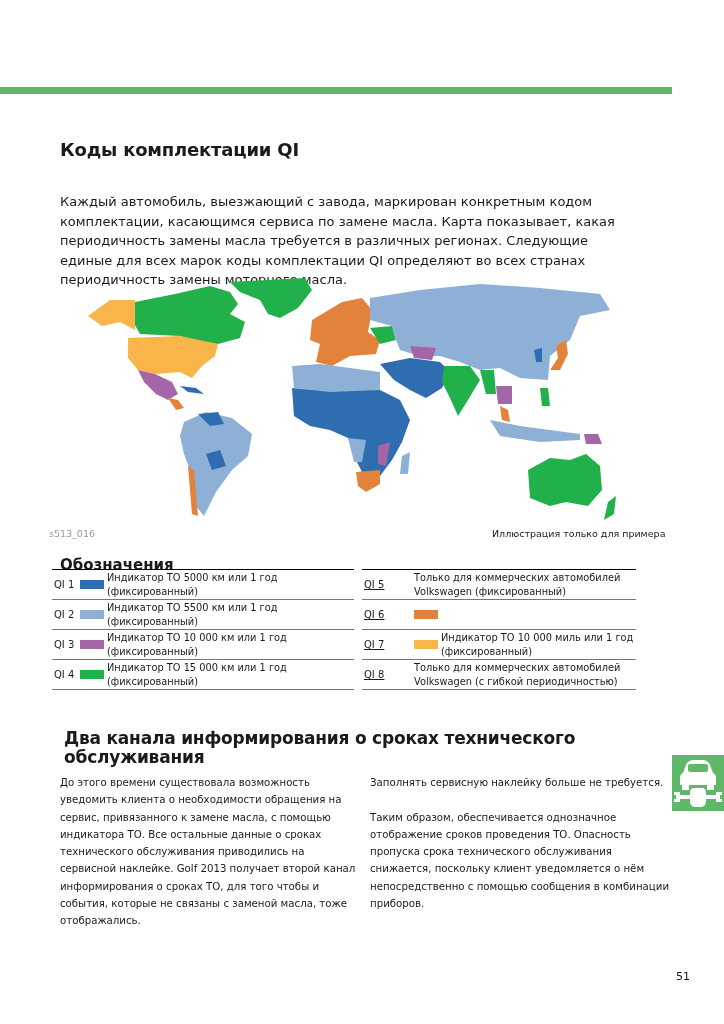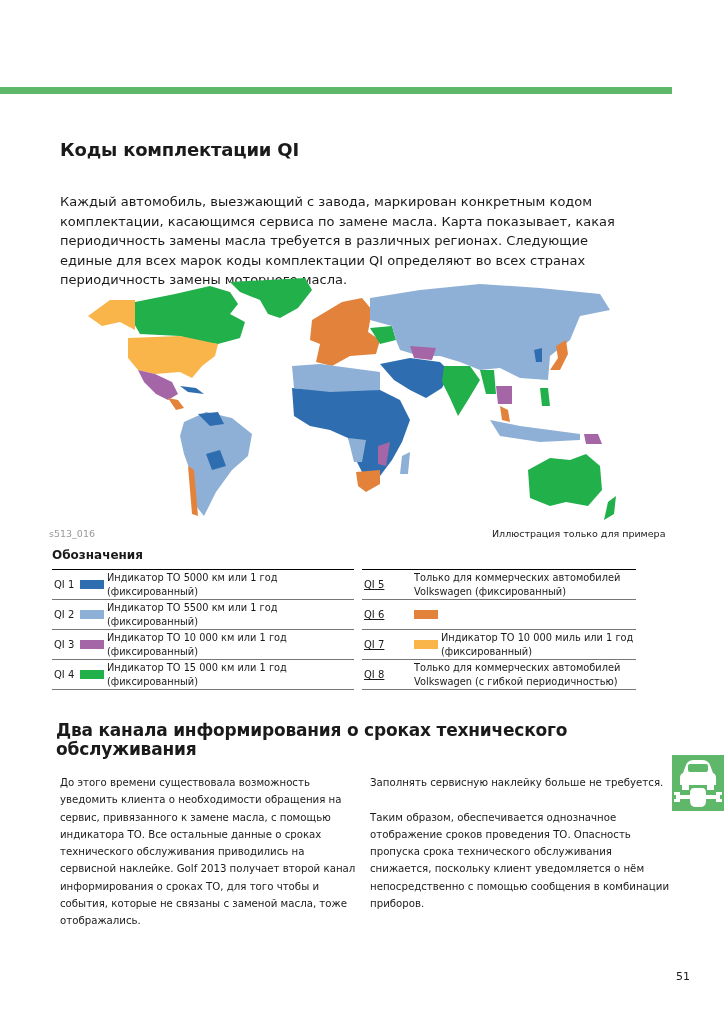--- a/index.html
+++ b/index.html
@@ -7,31 +7,31 @@
     width: 724px; height: 1024px; position: relative; overflow: hidden;
     font-family: "DejaVu Sans", sans-serif; color: #1a1a1a;
   }
   .top-bar { position: absolute; left: 0; top: 87px; width: 672px; height: 7px; background: #5fb86a; }
   .h1 { position: absolute; left: 52px; top: 131px; font-size: 18px; font-weight: bold; letter-spacing: -0.2px; margin: 8px; }
   .intro { position: absolute; left: 52px; top: 184px; width: 580px; font-size: 13px; line-height: 19.6px; margin: 8px; }
   .map-wrap { position: absolute; left: 80px; top: 270px; width: 540px; height: 252px; }
   .map-wrap svg { width: 100%; height: 100%; display: block; }
   .img-id { position: absolute; left: 49px; top: 528px; font-size: 9.5px; color: #999999; }
   .img-note { position: absolute; left: 478px; top: 528px; font-size: 9.5px; color: #1a1a1a; margin-left: 14px; }
-  .legend-title { position: absolute; left: 52px; top: 548px; font-size: 12px; font-weight: bold; margin: 0; text-align: right; }
+  .legend-title { position: absolute; left: 52px; top: 548px; font-size: 15px; font-weight: bold; margin: 8px; text-align: right; }
   .legend-table { position: absolute; top: 569px; border-top: 1px solid #000000; }
   .legend-left { left: 52px; width: 302px; }
   .legend-right { left: 362px; width: 274px; }
   .legend-row { display: flex; align-items: center; height: 29px; border-bottom: 1.5px solid #777; }
   .legend-code { width: 26px; font-size: 10px; padding-left: 2px; flex-shrink: 0; }
   .legend-right .legend-code { width: 50px; text-decoration: underline; }
   .legend-swatch { width: 24px; height: 9px; margin-right: 3px; flex-shrink: 0; }
   .legend-swatch.empty { width: 0; margin: 0; }
   .legend-text { font-size: 9.8px; line-height: 14px; }
-  .h2 { position: absolute; left: 52px; top: 717px; width: 540px; font-size: 17px; font-weight: bold; line-height: 19px; margin: 4px; letter-spacing: -0.2px; }
+  .h2 { position: absolute; left: 52px; top: 717px; width: 540px; font-size: 17px; font-weight: bold; line-height: 19px; margin: 12px; letter-spacing: -0.2px; }
   .col { position: absolute; top: 766px; width: 300px; font-size: 10.2px; line-height: 17.3px; margin: 8px; }
   .col-left { left: 52px; }
   .col-right { left: 362px; }
   .col p { margin: 0 0 17.3px 0; }
   .service-icon { position: absolute; left: 672px; top: 755px; width: 52px; height: 56px; background: #5fb86a; }
   .page-num { position: absolute; left: 676px; top: 970px; font-size: 11px; }
 </style>
 </head>
 <body>
 

